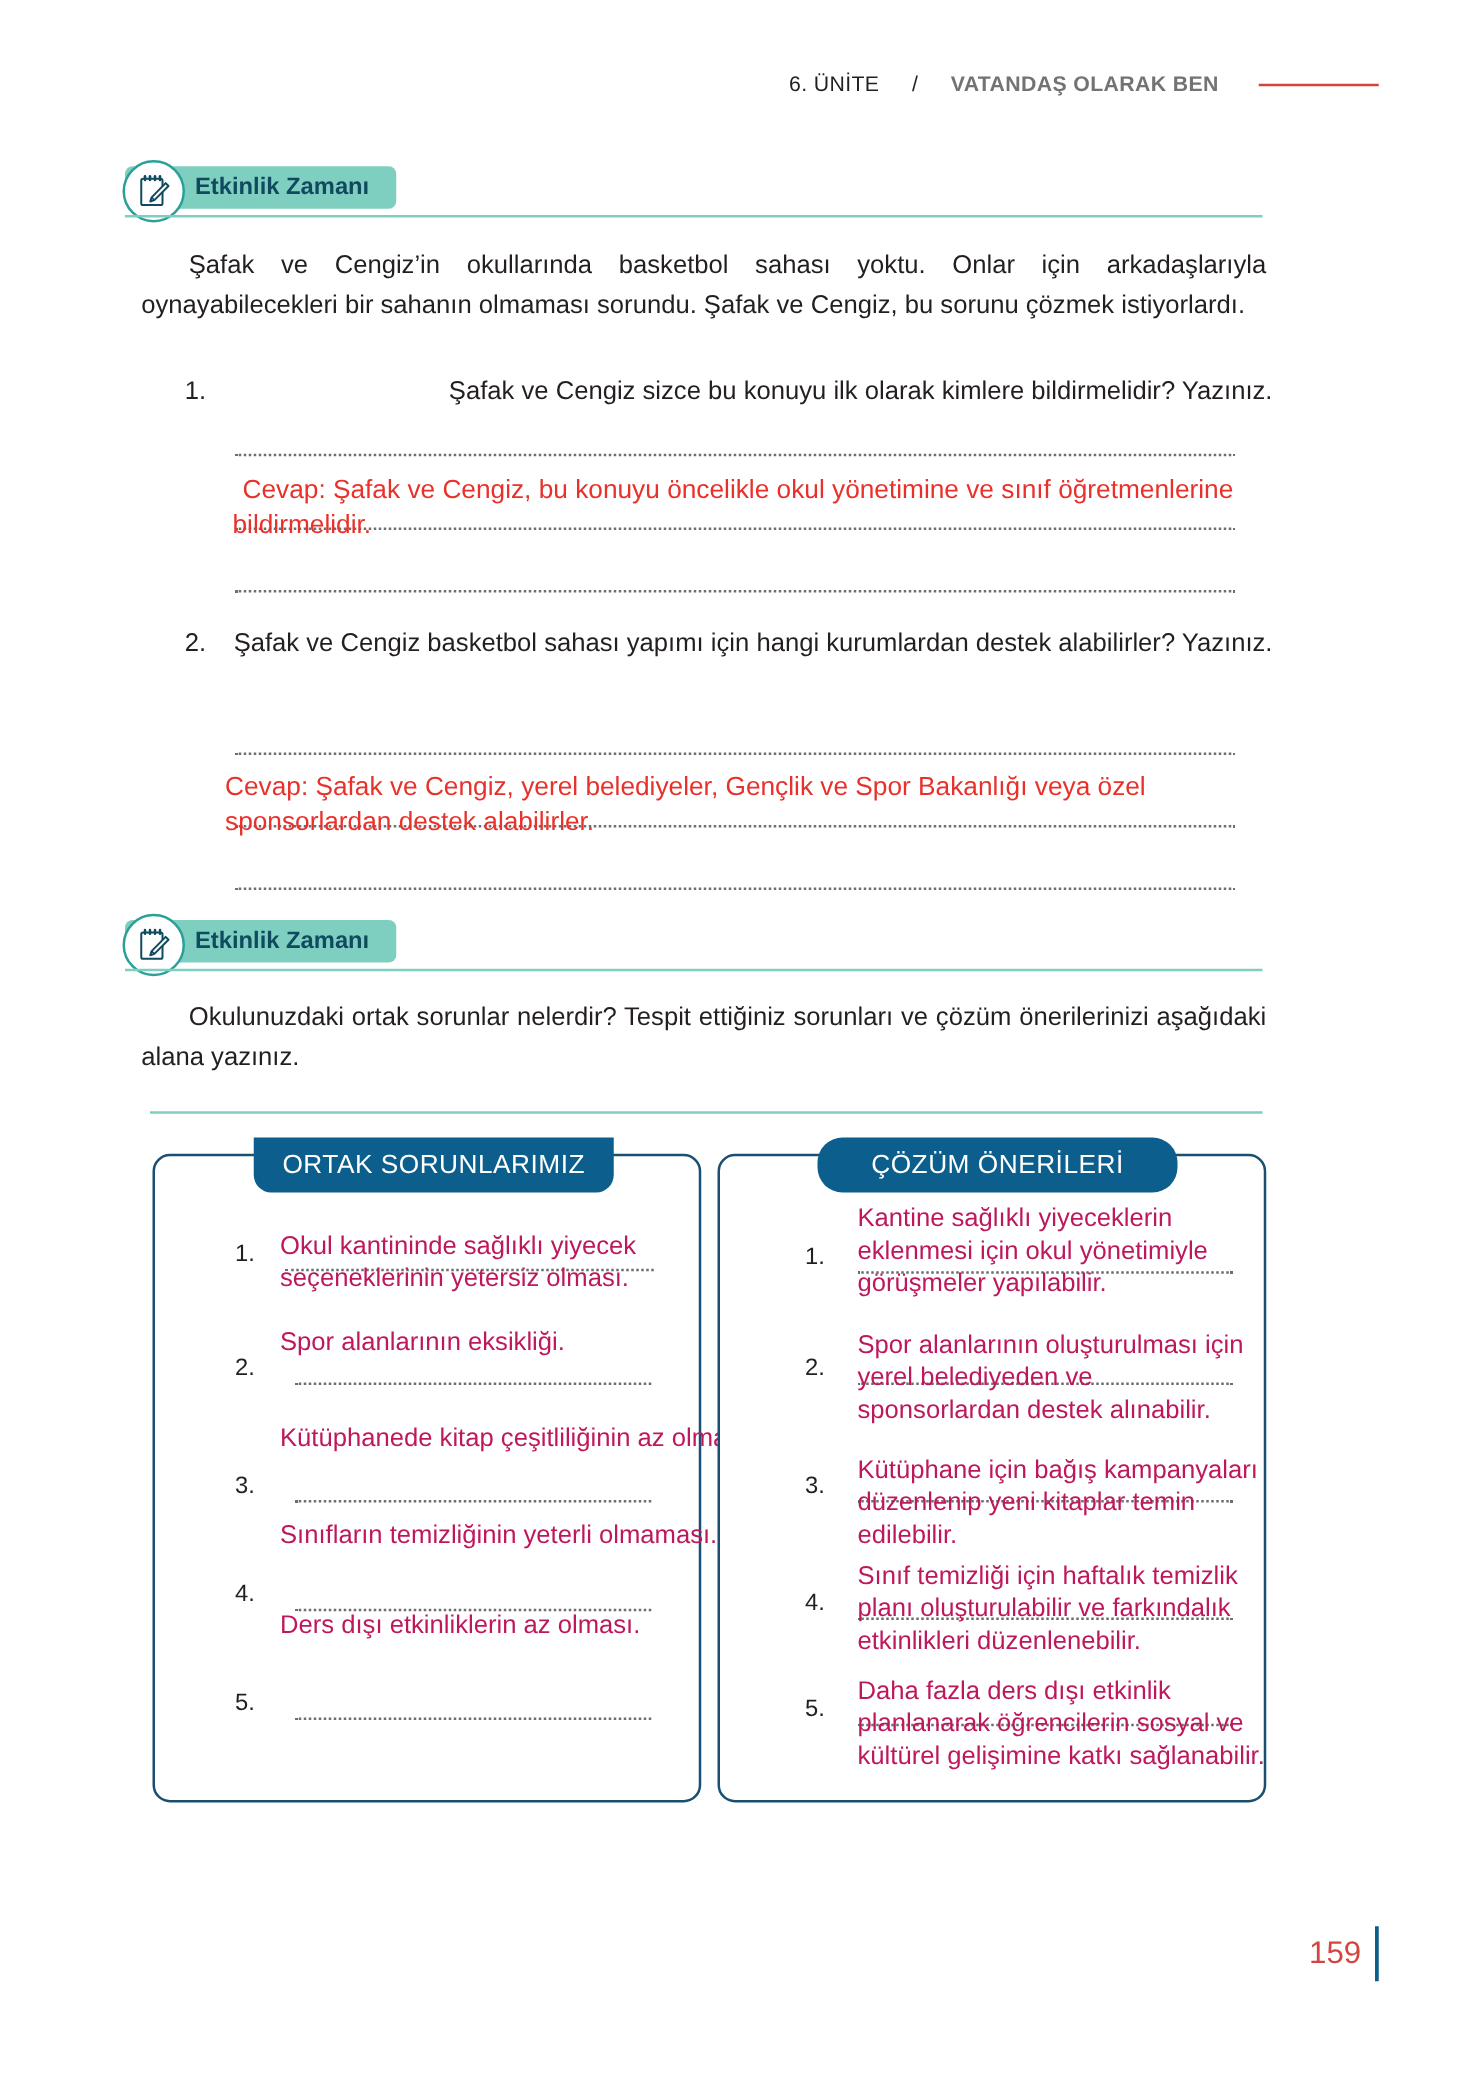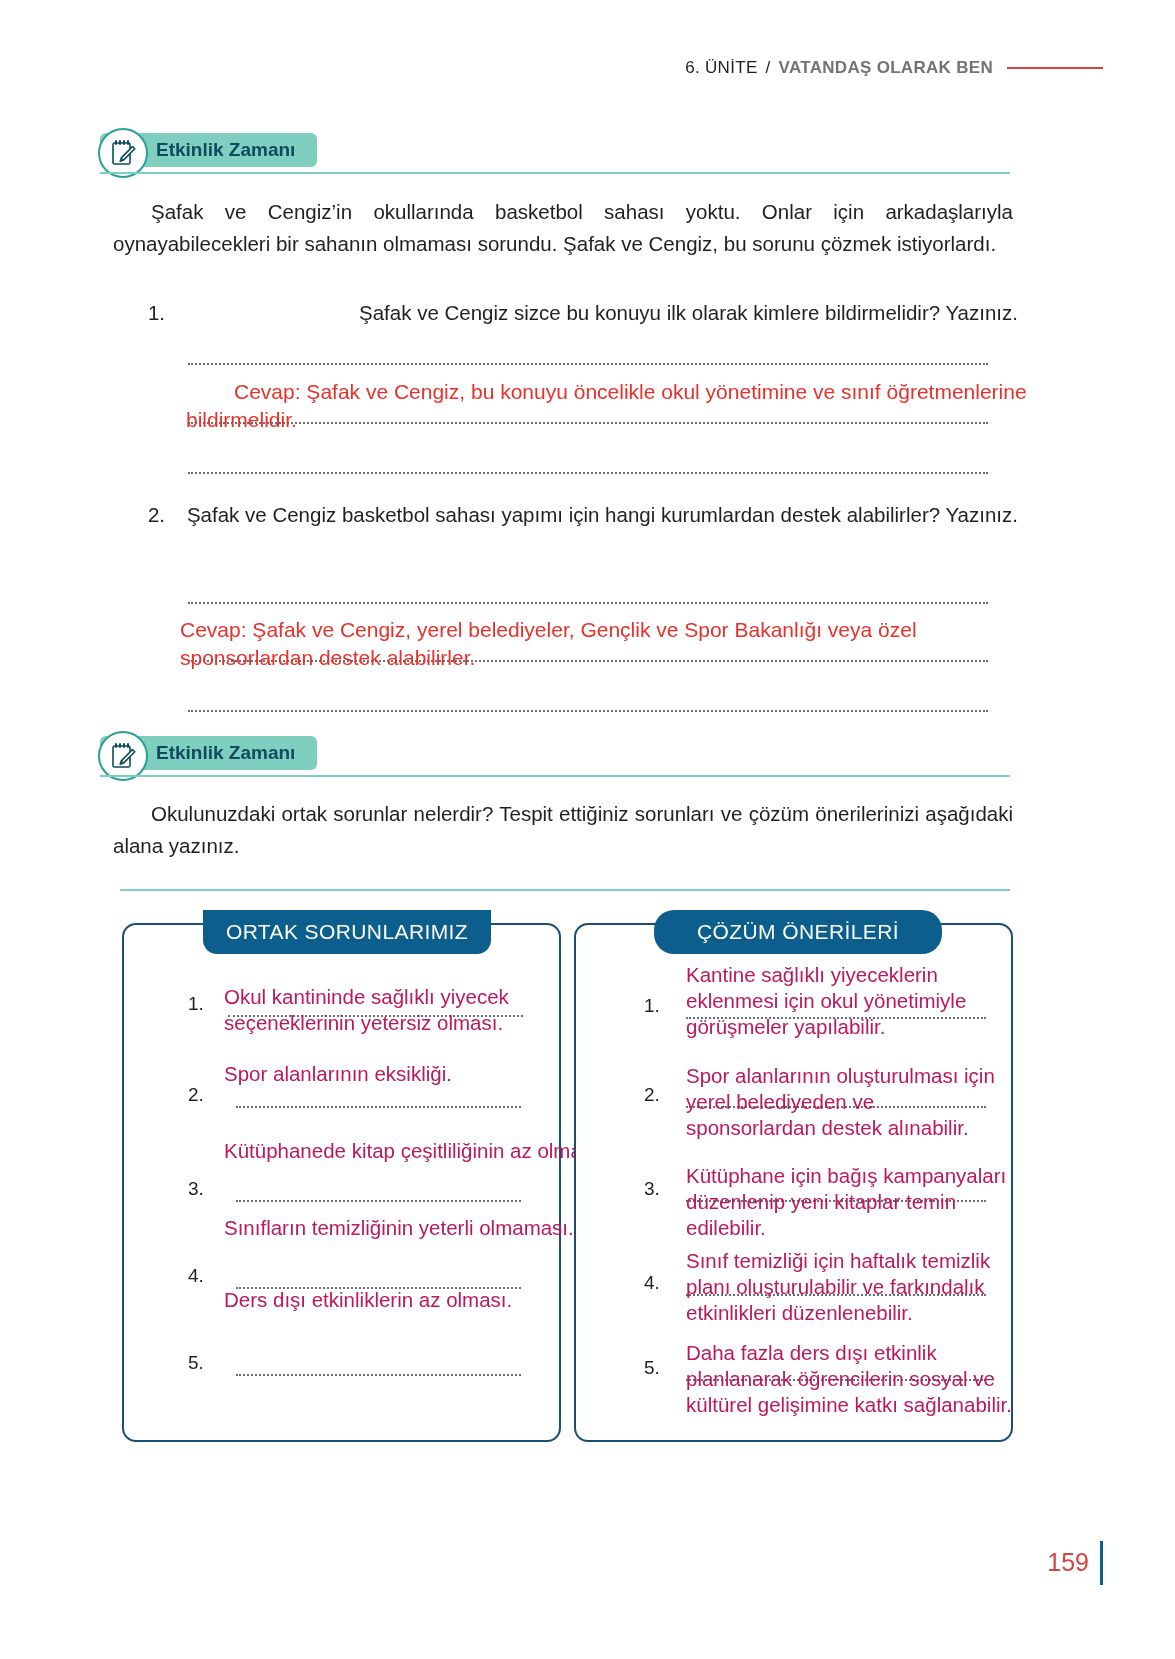--- a/index.html
+++ b/index.html
@@ -9,21 +9,21 @@
     font-family:"Liberation Sans", sans-serif;
     color:#231f20;
     position:relative;
     overflow:hidden;
   }
   .page{position:absolute; inset:0;}
 
   
   .hdr{
     position:absolute; top:58px; right:72px;
-    display:flex; align-items:center; gap:8px;
+    display:flex; align-items:center; gap:26px;
     font-size:17px; letter-spacing:.3px;
   }
   .hdr .unit-name{color:#737373; font-weight:bold;}
   .hdr .rule{width:96px; height:2px; background:#d4453f; margin-left:6px;}
 
   
   .badge-wrap{position:absolute; left:100px; display:flex; align-items:center;}
   .badge-pill{
     height:34px; background:#7fcfc0; border-radius:6px;
     display:flex; align-items:center;
@@ -158,21 +158,21 @@
 
   <div class="q" style="left:143px; top:298px; width:875px;">
     <span class="num">1.</span>
     <span class="txt">Şafak ve Cengiz sizce bu konuyu ilk olarak kimlere bildirmelidir? Yazınız.</span>
   </div>
 
   <div class="dots" style="left:188px; top:363px; width:800px;"></div>
   <div class="dots" style="left:188px; top:422px; width:800px;"></div>
   <div class="dots" style="left:188px; top:472px; width:800px;"></div>
 
-  <div class="ans" style="left:194px; top:379px; width:880px;margin-left:40px;">Cevap: Şafak ve Cengiz, bu konuyu öncelikle okul yönetimine ve sınıf öğretmenlerine</div>
+  <div class="ans" style="left:194px; top:379px; width:880px;">Cevap: Şafak ve Cengiz, bu konuyu öncelikle okul yönetimine ve sınıf öğretmenlerine</div>
   <div class="ans" style="left:186px; top:407px; width:880px;">bildirmelidir.</div>
 
   <div class="q" style="left:143px; top:500px; width:875px;">
     <span class="num">2.</span>
     <span class="txt">Şafak ve Cengiz basketbol sahası yapımı için hangi kurumlardan destek alabilirler? Yazınız.</span>
   </div>
 
   <div class="dots" style="left:188px; top:602px; width:800px;"></div>
   <div class="dots" style="left:188px; top:660px; width:800px;"></div>
   <div class="dots" style="left:188px; top:710px; width:800px;"></div>

